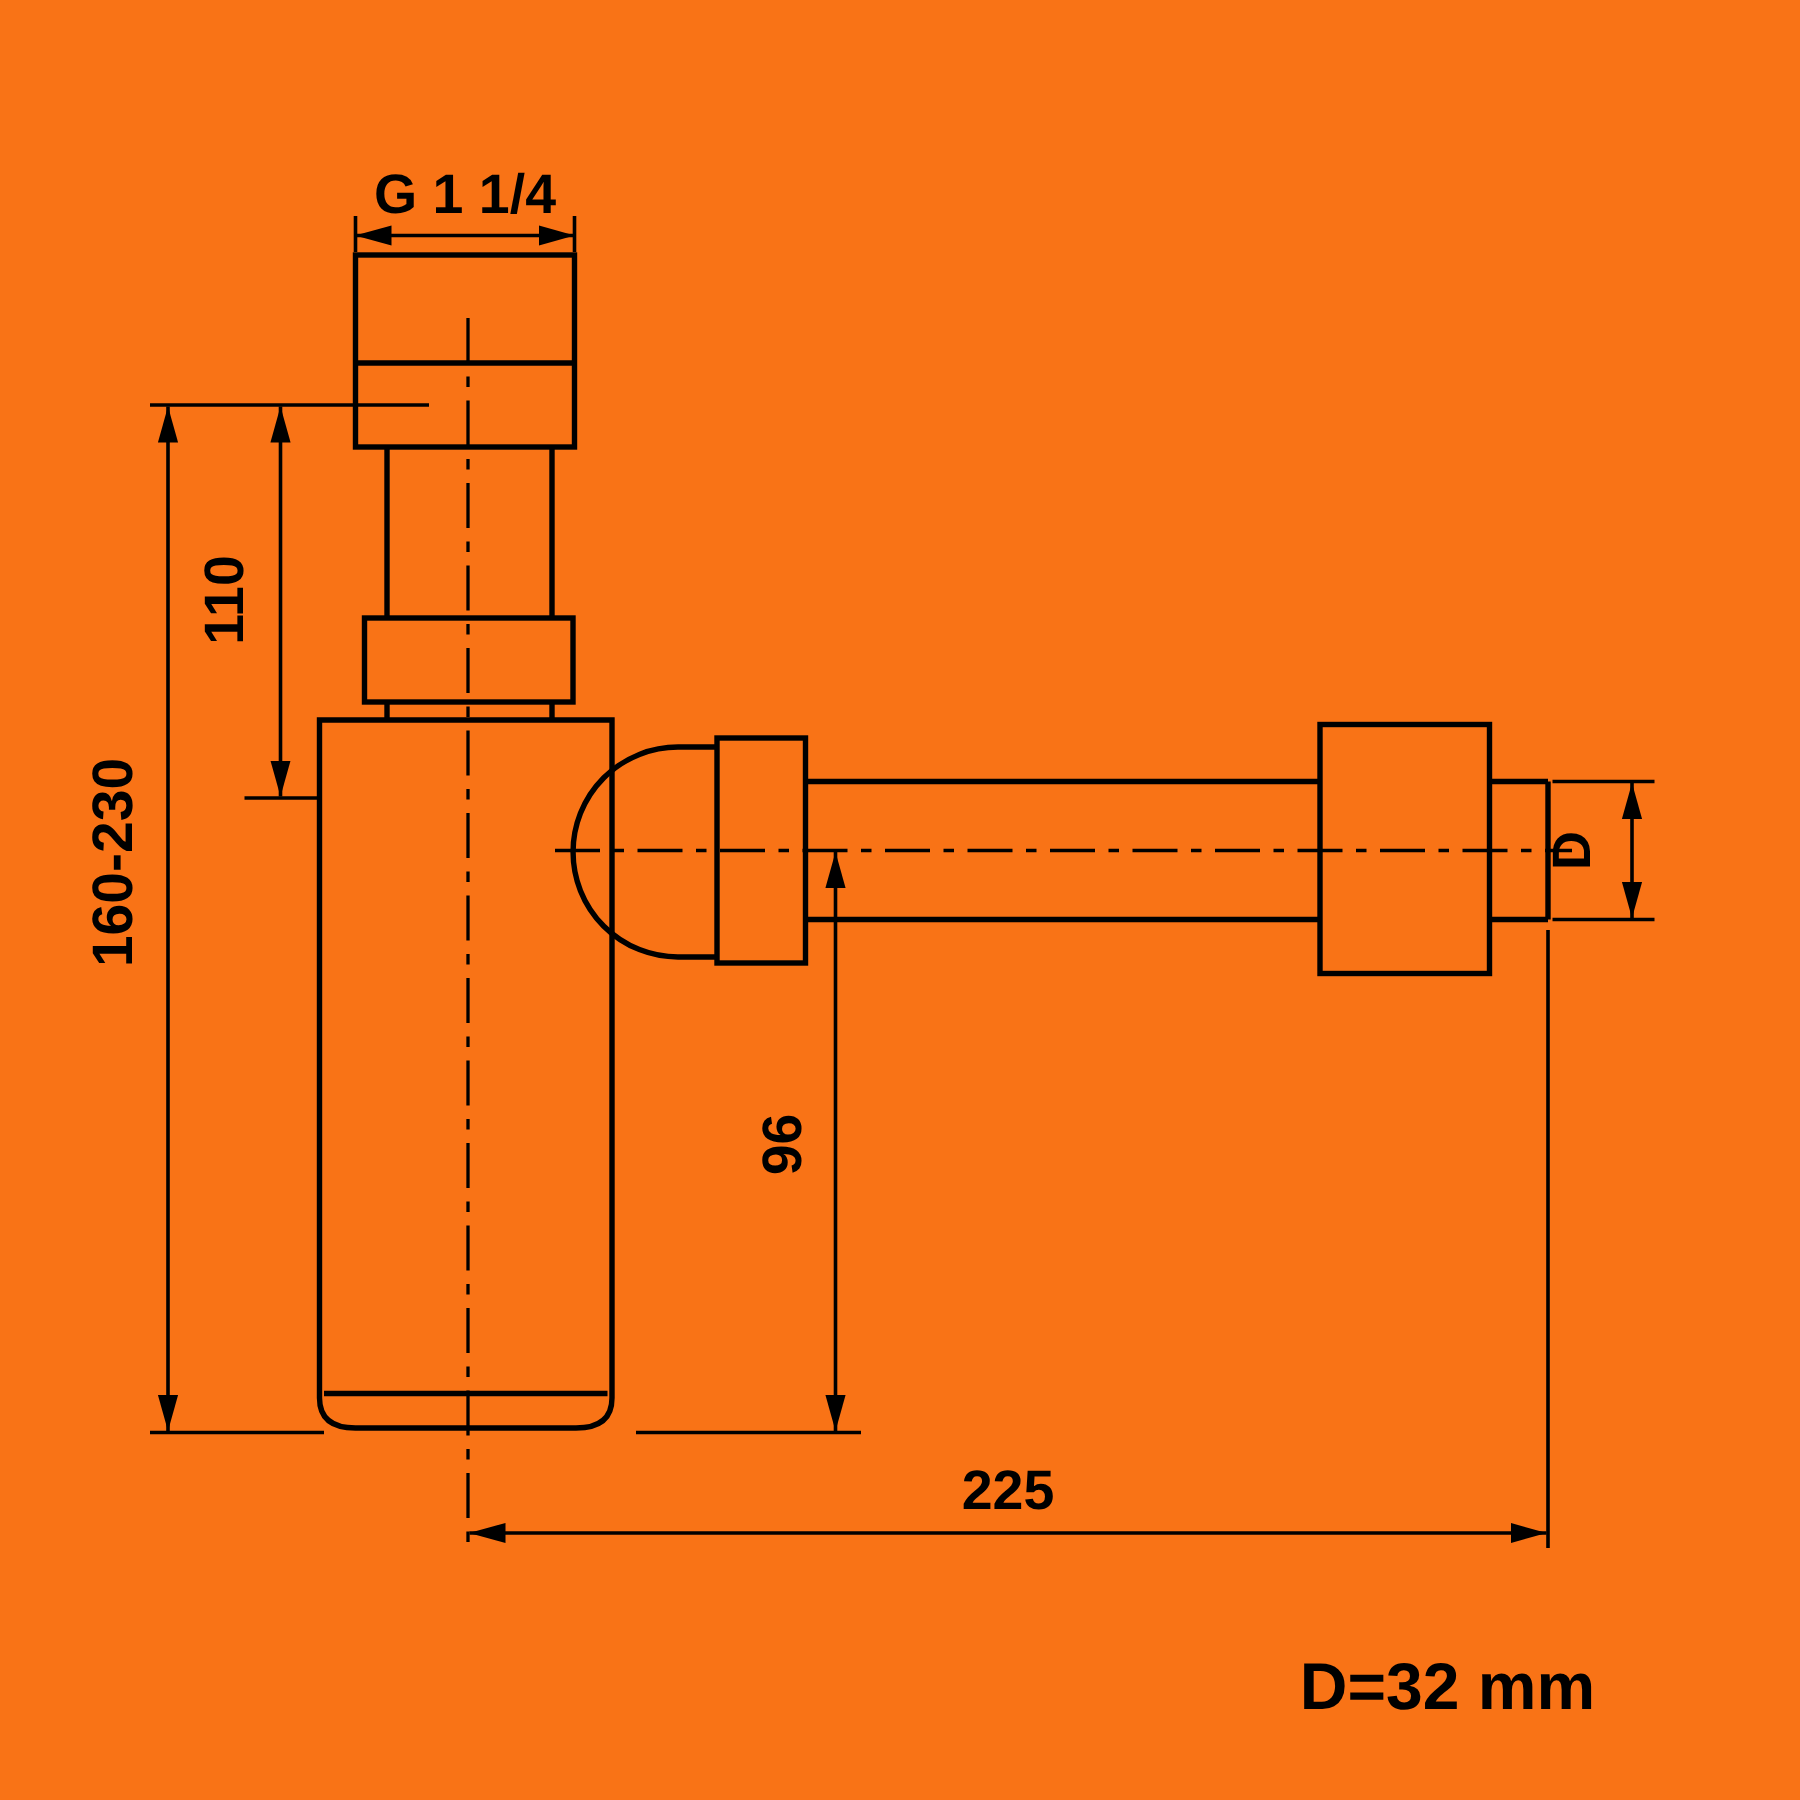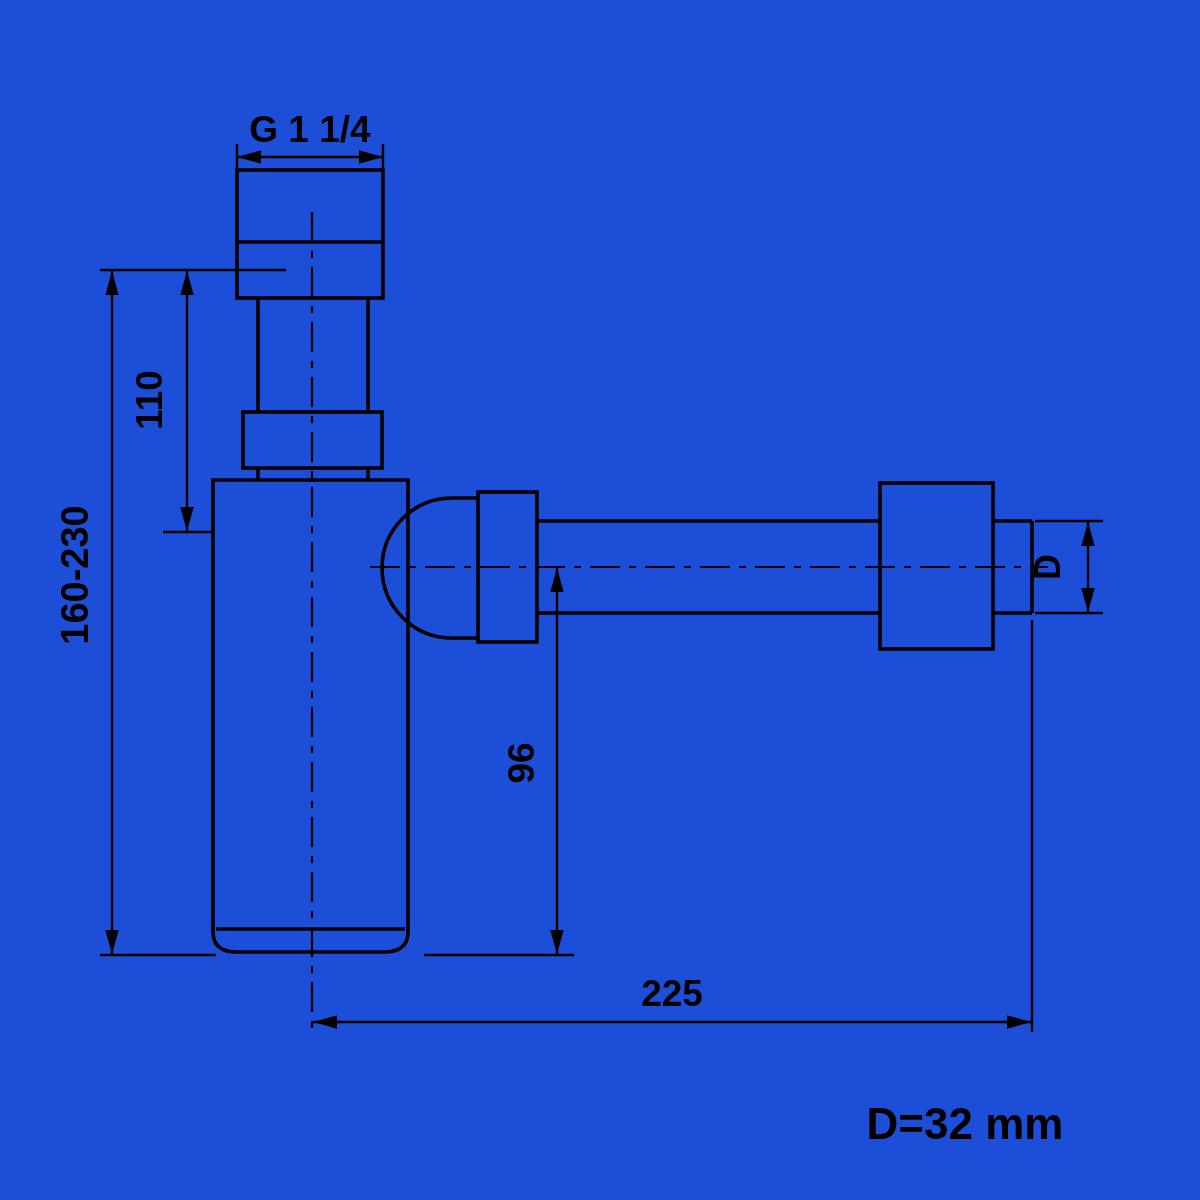--- a/index.html
+++ b/index.html
@@ -1,16 +1,16 @@
 <!DOCTYPE html>
 <html><head>
 <meta charset="utf-8">
 <style>
   html,body{margin:0;padding:0;background:#ffffff;}
-  .stage{width:1200px;height:1200px;background:#1d4ed8;position:relative;overflow:hidden;}
+  .stage{width:1200px;height:1200px;background:#f97316;position:relative;overflow:hidden;}
   svg{display:block;}
   .ol{stroke:#000000;stroke-width:3.6;fill:none;stroke-linejoin:miter;stroke-linecap:butt;}
   .ext{stroke:#000000;stroke-width:2.4;fill:none;}
   .dim{stroke:#000000;stroke-width:2.4;fill:none;}
   .cl{stroke:#000000;stroke-width:2.2;fill:none;stroke-dasharray:30 9 7 9;}
   .lbl{font-family:"Liberation Sans",sans-serif;font-weight:bold;fill:#000000;}
 </style>
 </head>
 <body>
 

